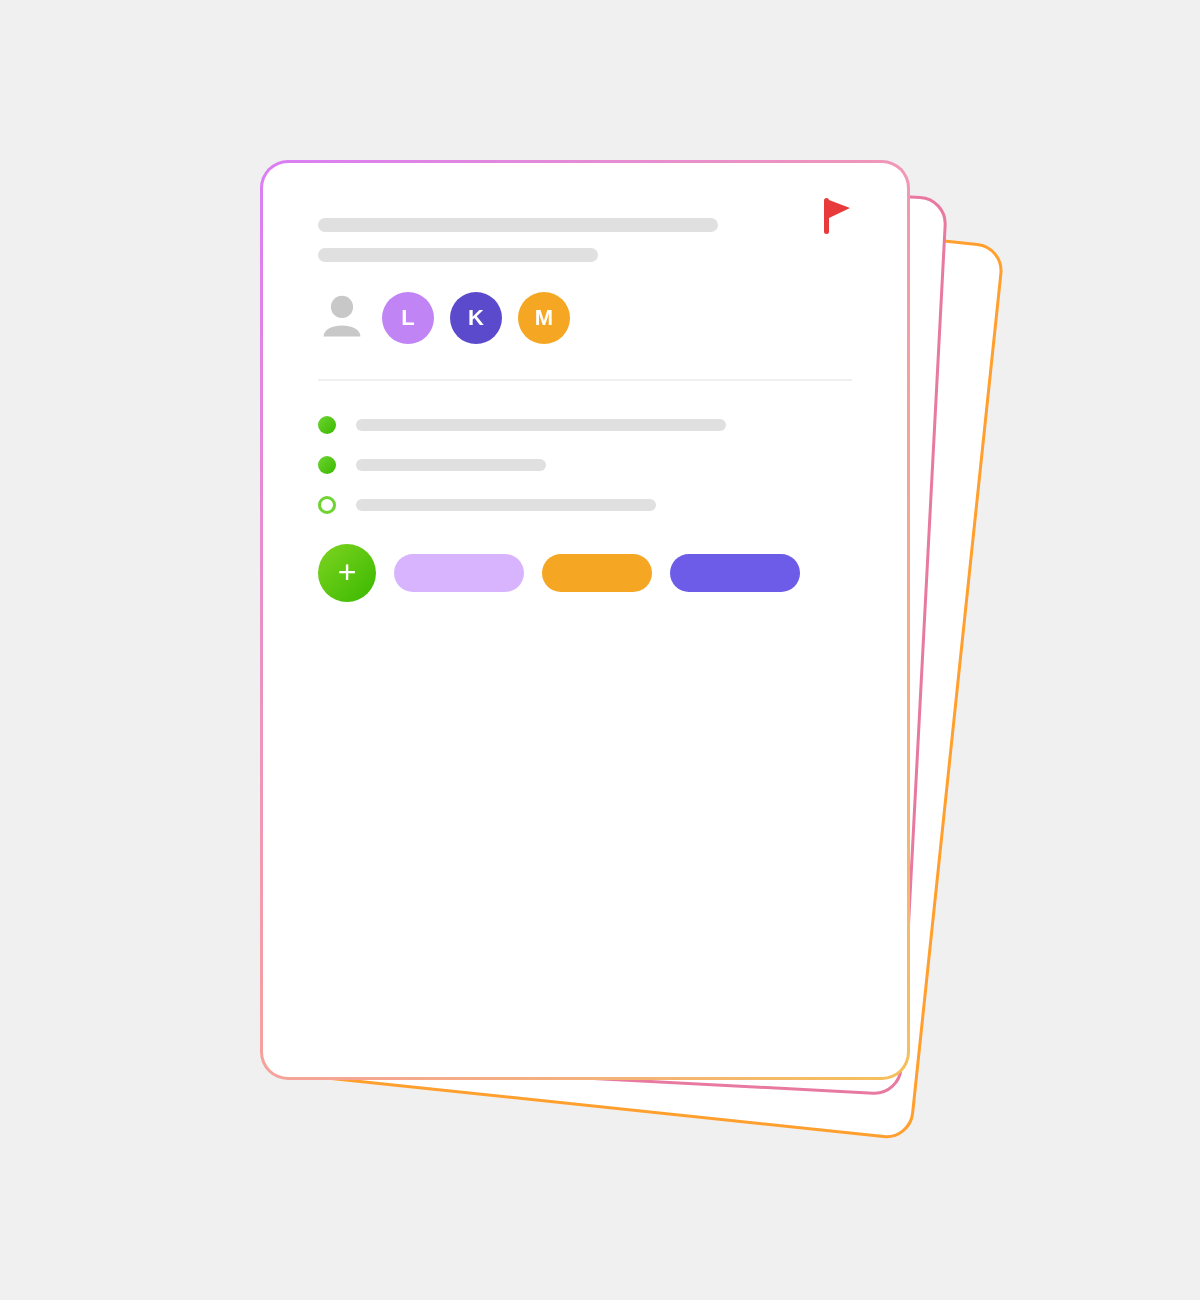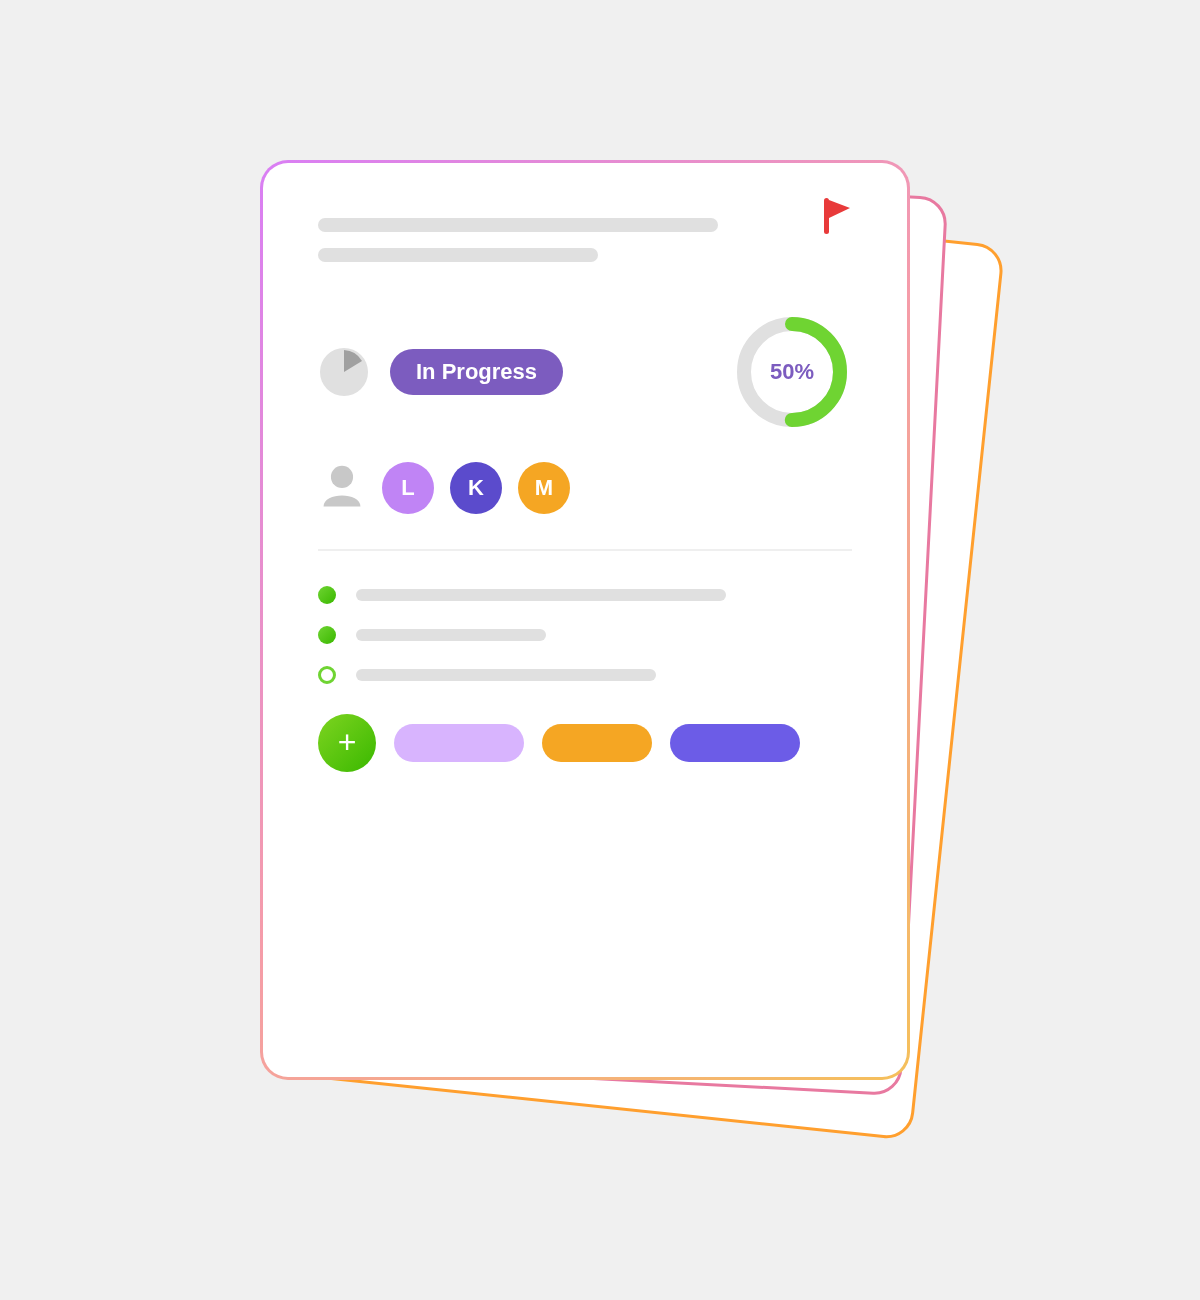--- a/index.html
+++ b/index.html
@@ -284,44 +284,20 @@
         <rect x="4" y="0" width="5" height="36" rx="2.5" fill="#e83a3a"></rect>
         <polygon points="9,2 30,10 9,20" fill="#e83a3a"></polygon>
       </svg>
     </div>
 
     <div style="margin-top:10px;">
       <div class="title-bar-long"></div>
       <div class="title-bar-medium"></div>
     </div>
 
-    <div class="status-row">
-      <div class="status-left">
-
-        <svg class="clock-icon" viewBox="0 0 52 52" fill="none" xmlns="http://www.w3.org/2000/svg">
-          <circle cx="26" cy="26" r="24" fill="#e0e0e0"></circle>
-
-          <path d="M26 26 L26 4 A22 22 0 0 1 44 15 Z" fill="#a0a0a0"></path>
-        </svg>
-
-        <div class="in-progress-badge">
-          <span>In Progress</span>
-        </div>
-      </div>
-
-      <div class="donut-container">
-        <svg width="120" height="120" viewBox="0 0 120 120">
-
-          <circle cx="60" cy="60" r="48" fill="none" stroke="#e0e0e0" stroke-width="14"></circle>
-
-          <circle cx="60" cy="60" r="48" fill="none" stroke="#6fd432" stroke-width="14" stroke-dasharray="150.8 150.8" stroke-dashoffset="0" stroke-linecap="round" transform="rotate(-90 60 60)"></circle>
-        </svg>
-        <div class="donut-label">50%</div>
-      </div>
-    </div>
 
     <div class="assignees-row">
 
       <svg class="person-icon" viewBox="0 0 48 52" fill="none" xmlns="http://www.w3.org/2000/svg">
         <circle cx="24" cy="14" r="12" fill="#c8c8c8"></circle>
         <path d="M4 46 C4 30 44 30 44 46" fill="#c8c8c8"></path>
       </svg>
 
       <div class="avatar avatar-l">
         <span>L</span>

